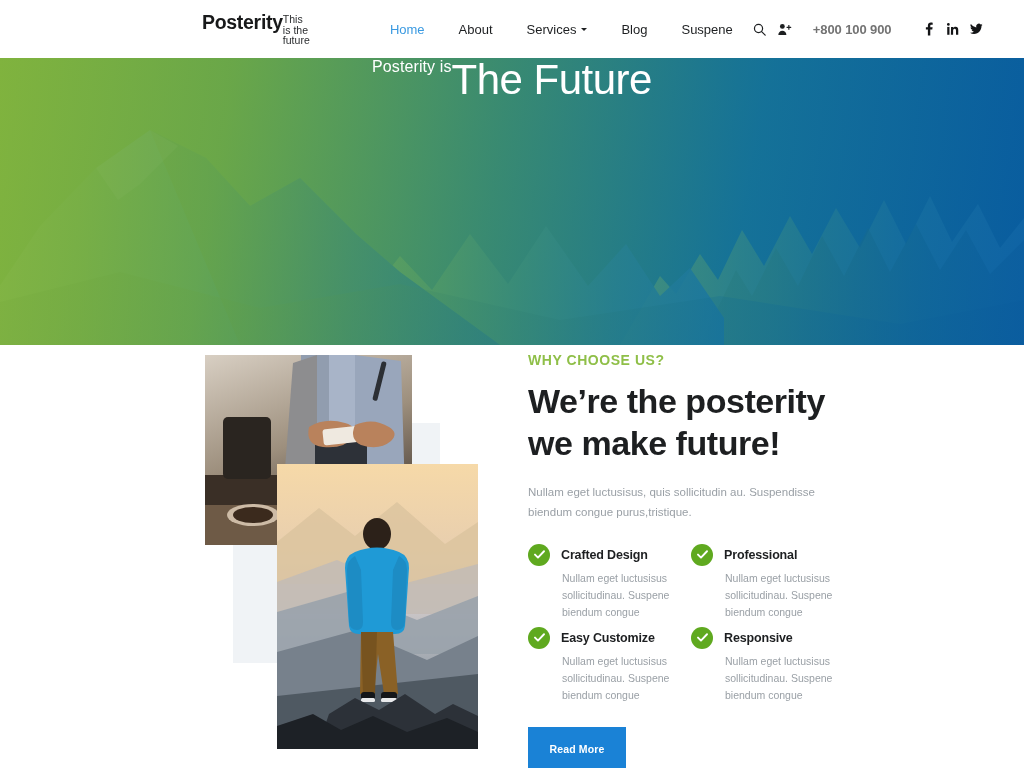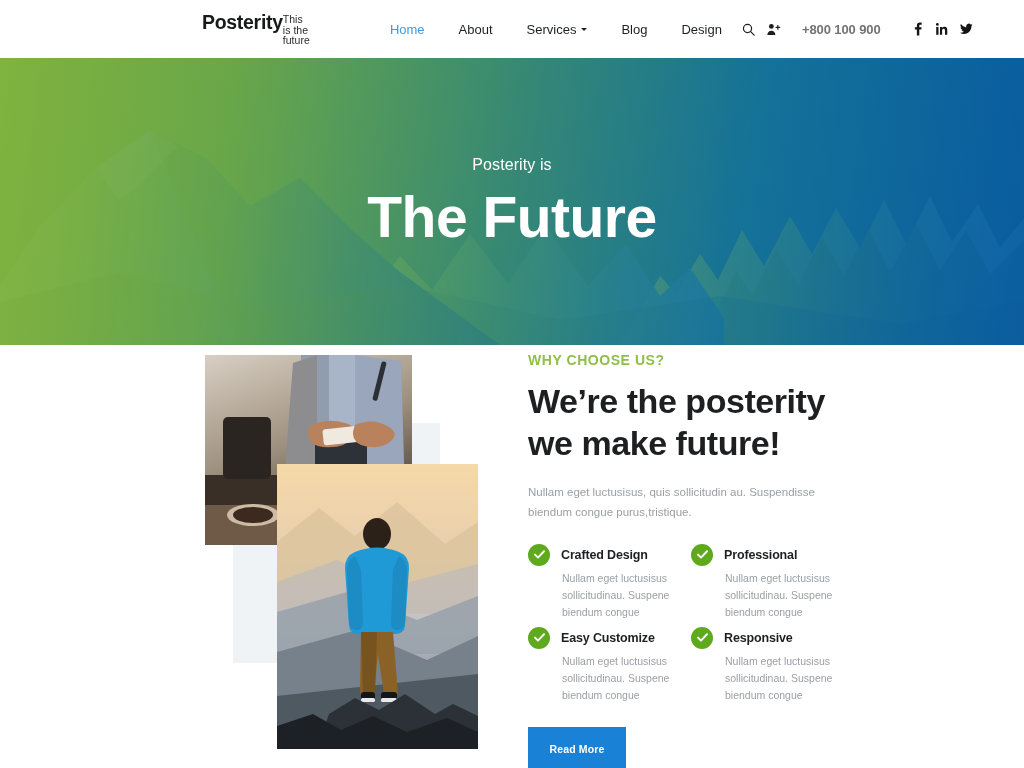--- a/index.html
+++ b/index.html
@@ -114,34 +114,34 @@
     position: absolute; inset: 0;
     background: linear-gradient(100deg,
       rgba(125,176,60,0.80) 0%,
       rgba(104,166,72,0.78) 22%,
       rgba(56,138,113,0.76) 48%,
       rgba(20,114,152,0.76) 72%,
       rgba(8,92,159,0.80) 100%);
   }
   .hero-content {
     position: absolute; inset: 0;
-    display: flex; flex-direction: column;
+    display: flex; flex-direction: row;
     justify-content: center;
     text-align: center;
     border-radius: 31px;
   }
   .hero-kicker {
     font-size: 16px;
     color: #ffffff;
     margin-bottom: 14px;
     letter-spacing: 0.1px;
   }
   .hero-title {
-    font-size: 57px;
-    font-weight: bold;
+    font-size: 42px;
+    font-weight: normal;
     color: #ffffff;
     letter-spacing: -0.5px;
     line-height: 1.05;
   }
 
   
   .main {
     position: relative;
     padding: 0 200px;
     height: 423px;
@@ -266,21 +266,21 @@
         <span>About</span>
       </a>
       <a class="nav-item">
         <span>Services</span>
         <i class="caret"></i>
       </a>
       <a class="nav-item">
         <span>Blog</span>
       </a>
       <a class="nav-item">
-        <span>Design</span>
+        <span>Suspene</span>
       </a>
     </nav>
 
     <div class="header-right">
       <span class="icon-btn">
         <svg width="13" height="13" viewBox="0 0 16 16" fill="none" stroke="currentColor" stroke-width="1.5">
           <circle cx="6.8" cy="6.8" r="5"></circle>
             <line x1="10.6" y1="10.6" x2="15" y2="15" stroke-linecap="round"></line>
         </svg>
       </span>

